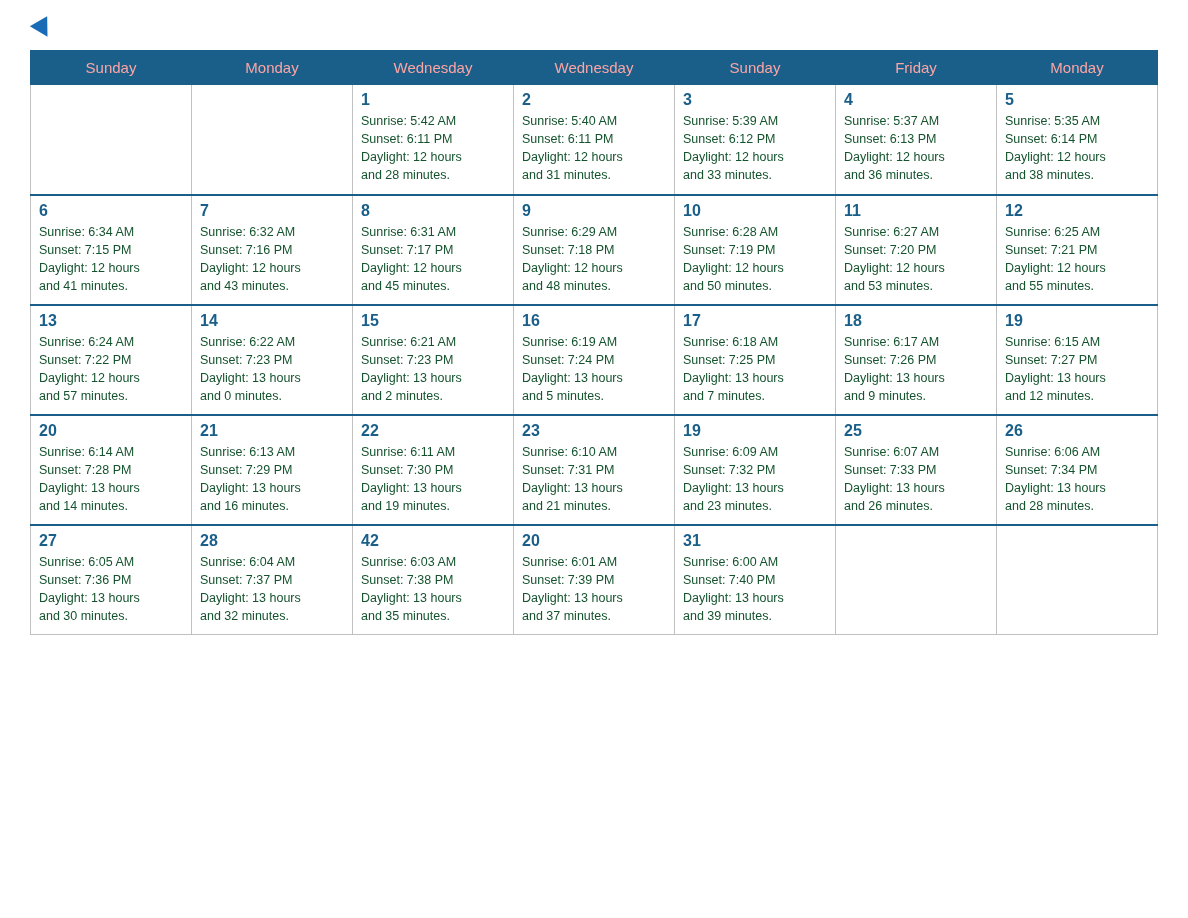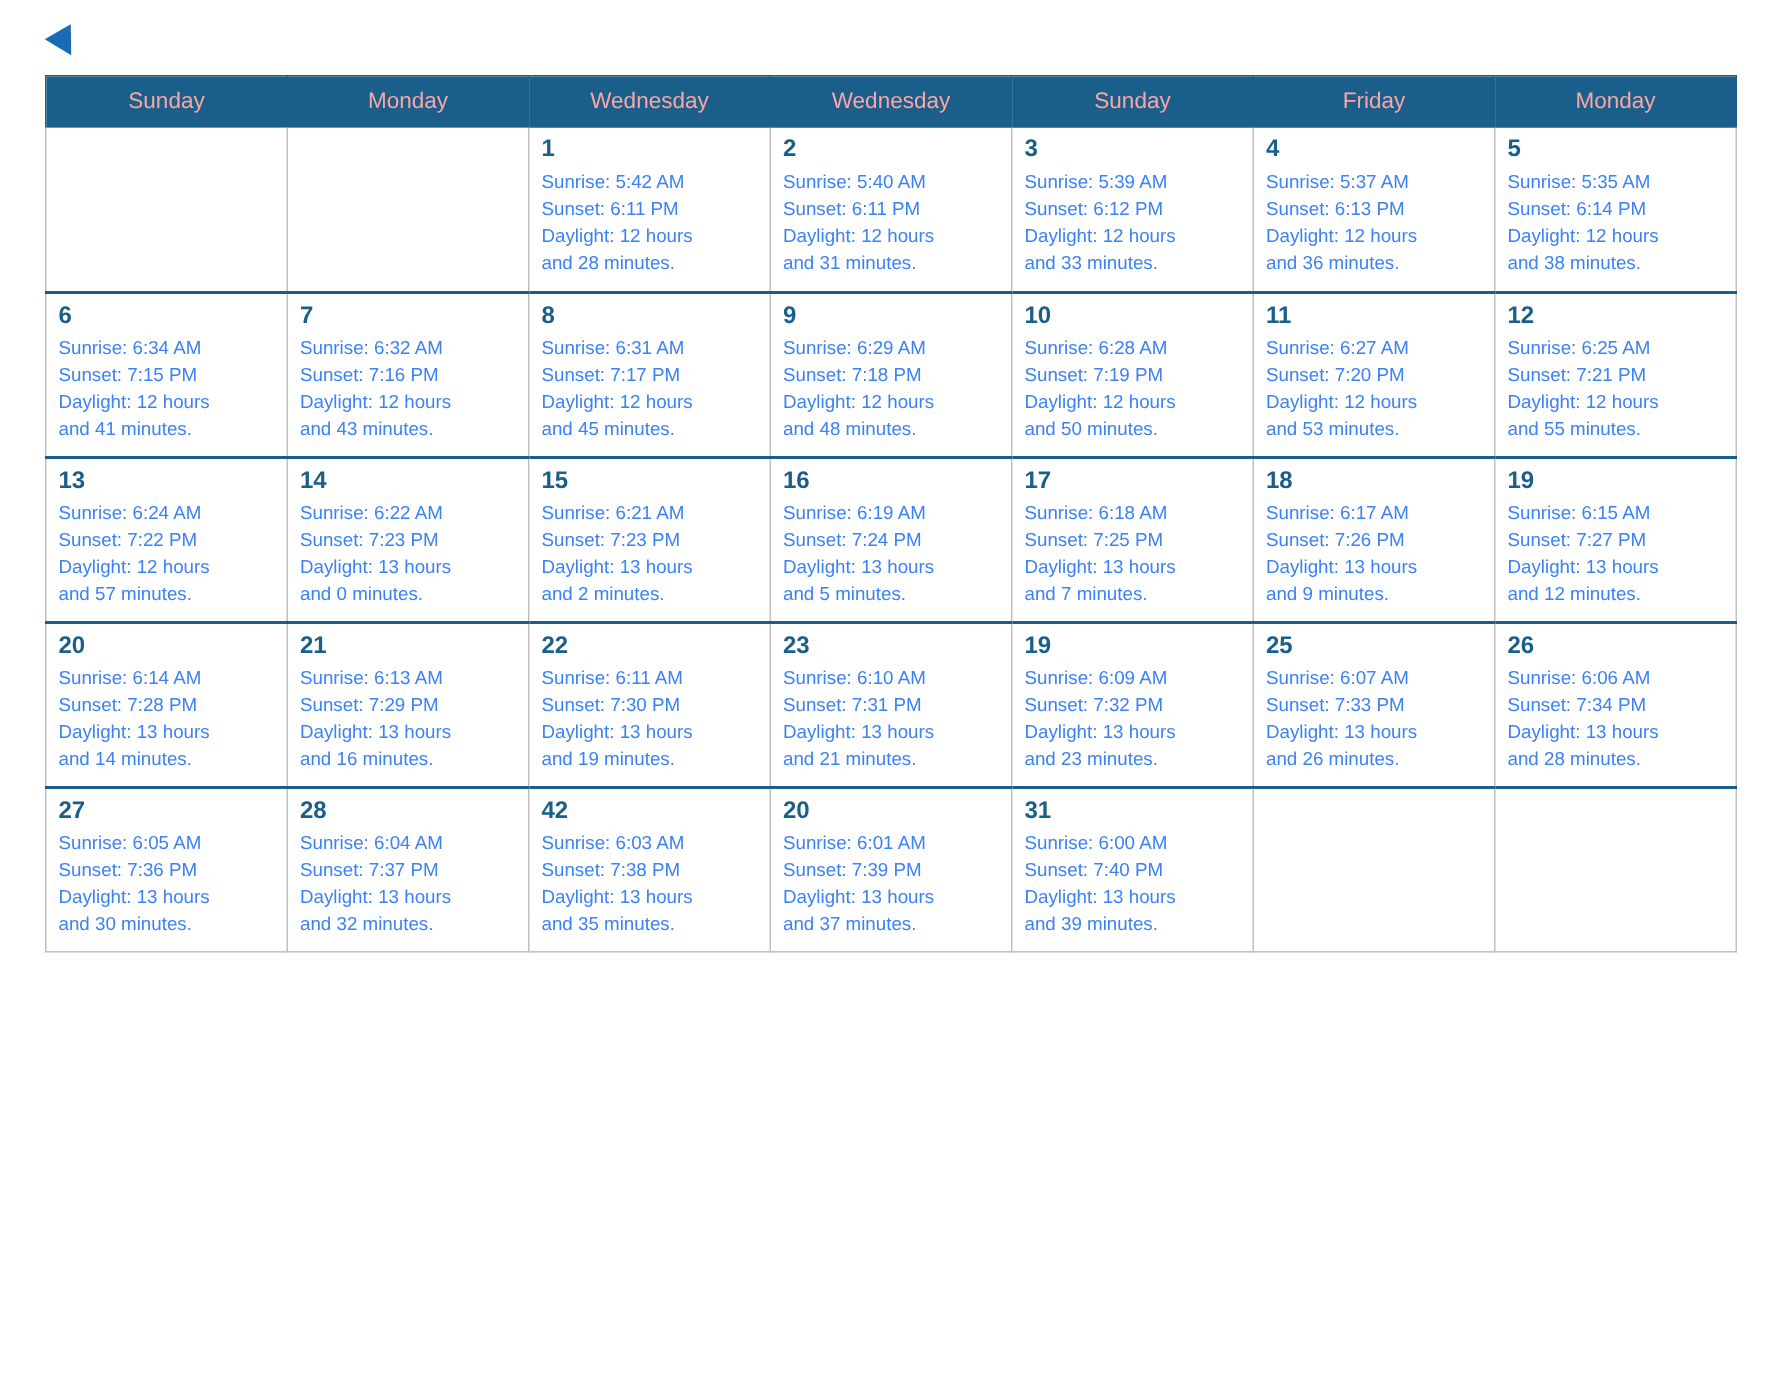--- a/index.html
+++ b/index.html
@@ -84,21 +84,21 @@
       height: 110px;
     }
     .day-number {
       font-size: 16px;
       font-weight: bold;
       color: #1a5f8a;
       margin-bottom: 3px;
     }
     .day-info {
       font-size: 12.5px;
-      color: #3b82f6;
+      color: #14532d;
       line-height: 1.45;
     }
     .empty-cell {
       background: #ffffff;
     }
     .row-divider td {
       border-top: 2px solid #1a5f8a;
     }
   </style>
 </head>

